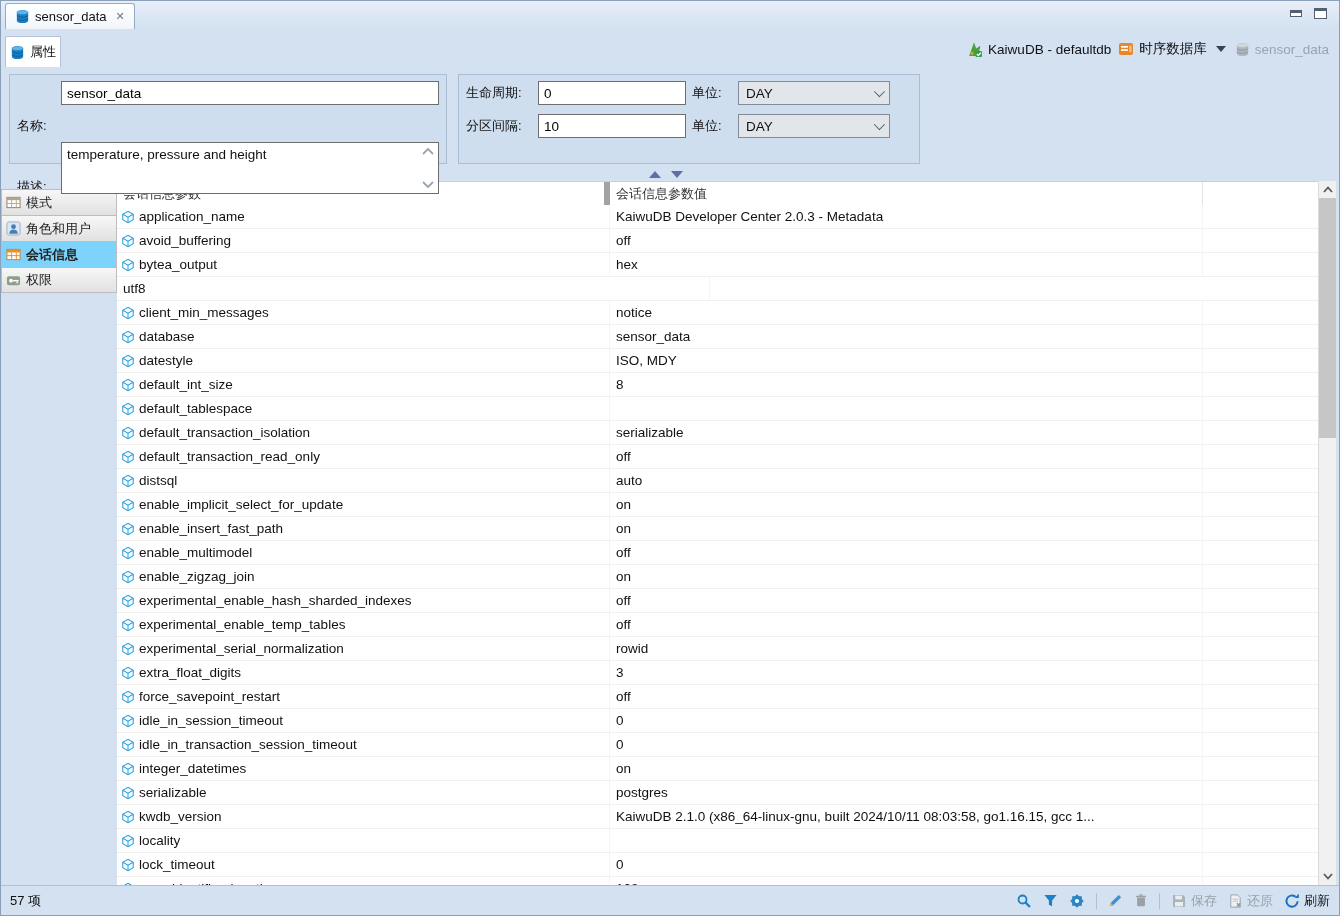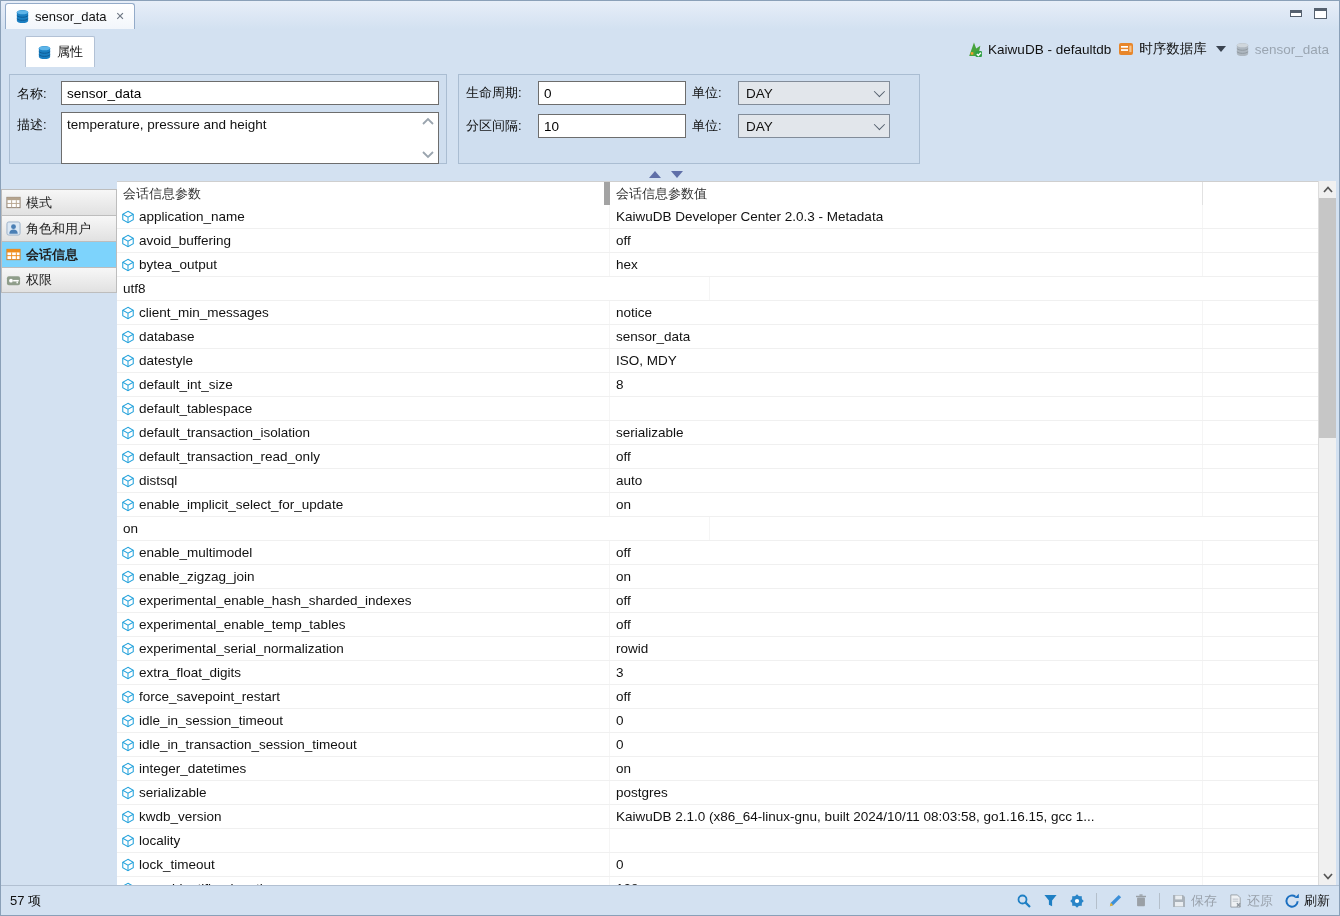--- a/index.html
+++ b/index.html
@@ -10,31 +10,31 @@
   
   .tabbar { height:28px; background:linear-gradient(#e7eef8,#d3e1f1); display:flex; align-items:flex-end; padding-left:4px; position:relative; flex:none; }
   .editor-tab { height:26px; display:flex; align-items:center; gap:5px; padding:0 9px; background:linear-gradient(#ffffff,#f2f6fb); border:1px solid #93abc9; border-bottom:none; border-radius:3px 3px 0 0; }
   .editor-tab .close { color:#6d7683; font-size:11px; margin-left:4px; font-weight:bold; }
   .win-controls { position:absolute; right:12px; top:7px; display:flex; gap:12px; align-items:center; }
   .wc-min { width:12px; height:7px; border:1px solid #55606e; background:#fff; border-top-width:3px; }
   .wc-max { width:13px; height:11px; border:1px solid #55606e; background:#fff; border-top-width:3px; }
 
   
   .toolbar { height:38px; display:flex; justify-content:space-between; align-items:flex-end; padding:0 10px 0 4px; flex:none; }
-  .props-tab { height:31px; background:#fff; border:1px solid #b2c1d5; border-bottom:none; display:flex; align-items:center; gap:5px; padding:0 11px; border-radius:2px 2px 0 0;margin-left:20px; }
+  .props-tab { height:31px; background:#fff; border:1px solid #b2c1d5; border-bottom:none; display:flex; align-items:center; gap:5px; padding:0 4px; border-radius:2px 2px 0 0; }
   .toolbar-right { display:flex; align-items:center; gap:7px; padding-bottom:9px; font-size:13.5px; }
   .tr-item { display:flex; align-items:center; gap:5px; }
   .muted { color:#9aa5b1; }
   .chev-down { width:0; height:0; border-left:5px solid transparent; border-right:5px solid transparent; border-top:6px solid #3a4350; margin:0 2px; }
 
   
   .formpanel { height:100px; display:flex; gap:11px; padding:7px 8px 3px 8px; flex:none; }
   .groupbox { border:1px solid #aabdd2; background:#cfdeef; padding:6px 7px; }
   .gb-left { width:438px; display:grid; grid-template-columns:40px 1fr; column-gap:4px; row-gap:7px; align-items:start; }
-  .gb-left label { padding-top:4px; }
+  .gb-left label { padding-top:4px;margin-top:32px; }
   .gb-mid { width:462px; display:grid; grid-template-columns:66px 148px 40px 152px; column-gap:6px; row-gap:9px; align-items:center; align-content:start; }
   .tinput { height:24px; width:100%; border:1px solid #6d6d6d; background:#fff; padding:0 5px; font-size:13.5px; font-family:inherit; }
   .tarea { height:52px; border:1px solid #6d6d6d; background:#fff; position:relative; padding:3px 22px 3px 5px; font-size:13.5px; line-height:17px; overflow:hidden; }
   .spin { position:absolute; right:3px; width:14px; height:9px; }
   .spin svg { display:block; }
   .spin.up { top:4px; } .spin.dn { bottom:4px; }
   .fselect { height:24px; background:#e2e6eb; border:1px solid #828c99; display:flex; align-items:center; justify-content:space-between; padding:0 7px; font-size:13.5px; }
   .fselect .sel-chev { width:8px; height:8px; border-right:1.6px solid #55606e; border-bottom:1.6px solid #55606e; transform:rotate(45deg) translateY(-2px); }
 
   
@@ -381,20 +381,27 @@
         <path d="M2 4.8 L8 8.1 L14 4.8 M8 8.1 V14.5" fill="none" stroke="#26a3dc" stroke-width="1.2"></path>
       </svg>
       <span>enable_implicit_select_for_update</span>
     </div>
     <div class="td2">
       <span>on</span>
     </div>
     <div class="td-fill"></div>
   </div>
           <div class="trow">
+    <div class="td1">
+      <svg width="14" height="14" viewBox="0 0 16 16">
+        <path d="M8 1.5 L14 4.8 V11.2 L8 14.5 L2 11.2 V4.8 Z" fill="none" stroke="#26a3dc" stroke-width="1.2"></path>
+        <path d="M2 4.8 L8 8.1 L14 4.8 M8 8.1 V14.5" fill="none" stroke="#26a3dc" stroke-width="1.2"></path>
+      </svg>
+      <span>enable_insert_fast_path</span>
+    </div>
     <div class="td2">
       <span>on</span>
     </div>
     <div class="td-fill"></div>
   </div>
           <div class="trow">
     <div class="td1">
       <svg width="14" height="14" viewBox="0 0 16 16">
         <path d="M8 1.5 L14 4.8 V11.2 L8 14.5 L2 11.2 V4.8 Z" fill="none" stroke="#26a3dc" stroke-width="1.2"></path>
         <path d="M2 4.8 L8 8.1 L14 4.8 M8 8.1 V14.5" fill="none" stroke="#26a3dc" stroke-width="1.2"></path>

